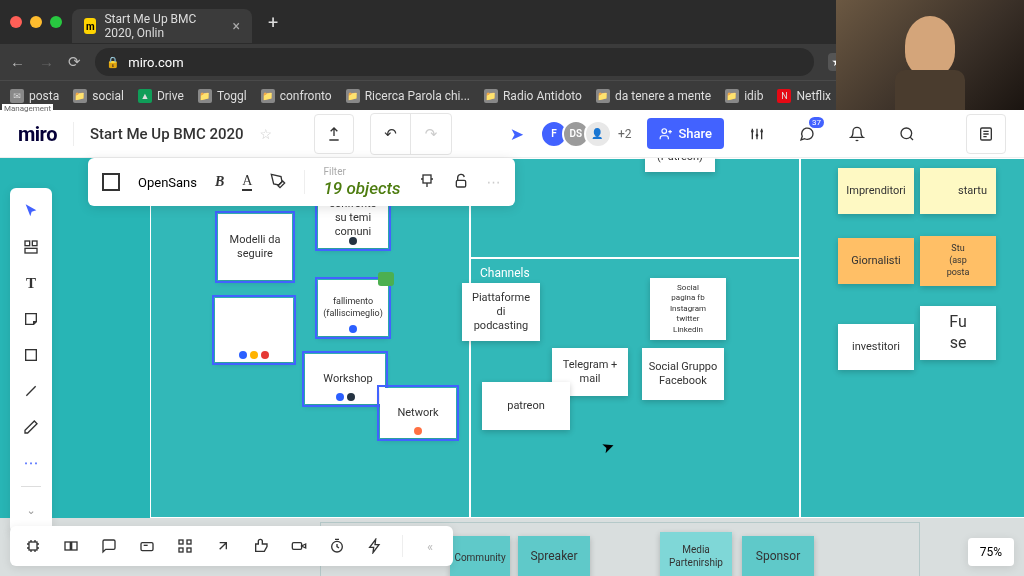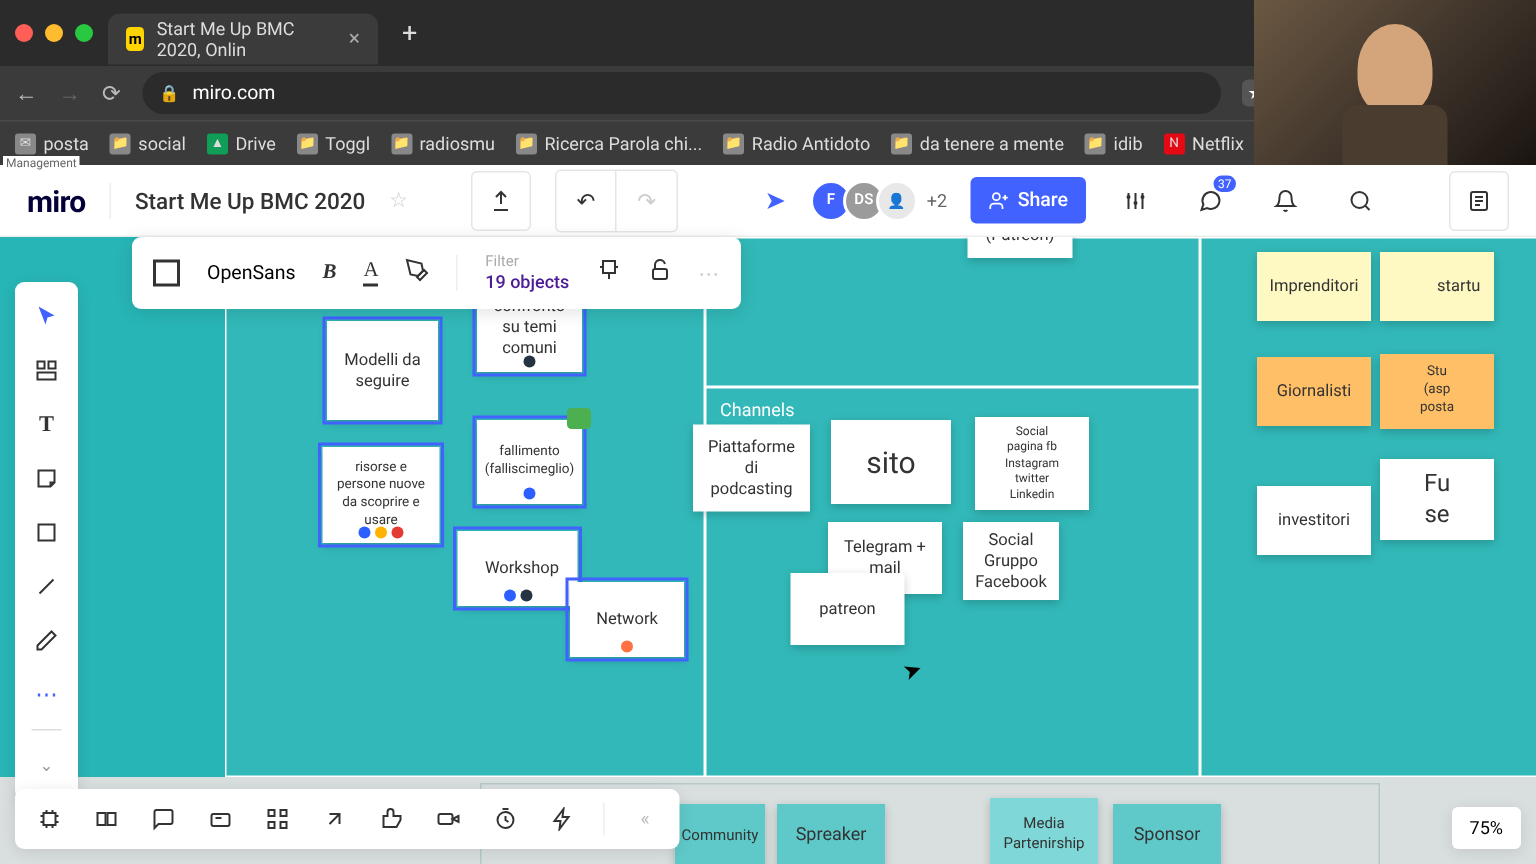--- a/index.html
+++ b/index.html
@@ -44,21 +44,21 @@
 .useravs { display:flex; align-items:center; gap:-6px; }
 .av { width:28px; height:28px; border-radius:50%; border:2px solid #fff; font-size:10px; display:flex; align-items:center; justify-content:center; color:#fff; font-weight:600; margin-left:-6px; }
 .share { background:#4262ff; color:#fff; border:none; padding:8px 12px; border-radius:4px; font-size:13px; font-weight:500; display:flex; gap:5px; align-items:center; cursor:pointer; }
 .ric { width:34px; height:34px; display:flex; align-items:center; justify-content:center; color:#333; font-size:18px; cursor:pointer; position:relative; }
 .badge { position:absolute; top:0; right:0; background:#4262ff; color:#fff; font-size:8px; border-radius:7px; padding:1px 3px; }
 
 
 .editbar { position:absolute; top:48px; left:88px; background:#fff; border-radius:6px; box-shadow:0 2px 12px rgba(0,0,0,0.12); height:48px; display:flex; align-items:center; padding:0 14px; gap:18px; font-size:13px; z-index:5; }
 .editbar .sq { width:18px; height:18px; border:2px solid #333; }
 .editbar .filt { font-size:10px; color:#aaa; line-height:1.2; }
-.editbar .filt b { font-size:12px; color:#4c1d95; font-weight:500; display:block; }
+.editbar .filt b { font-size:17px; color:#4d7c0f; font-weight:500; display:block;font-style:italic; }
 .editbar .eic { color:#333; font-size:14px; cursor:pointer; }
 
 
 .canvas { position:absolute; top:48px; left:0; right:0; bottom:0; background:#28b5b5; overflow:hidden; }
 
 
 .ltool { position:absolute; left:10px; top:78px; width:42px; background:#fff; border-radius:6px; box-shadow:0 2px 10px rgba(0,0,0,0.1); padding:6px 0; display:flex; flex-direction:column; align-items:center; gap:2px; z-index:5; }
 .ltool .li { width:34px; height:34px; display:flex; align-items:center; justify-content:center; font-size:15px; color:#333; border-radius:4px; cursor:pointer; }
 .ltool .sep { width:20px; height:1px; background:#ddd; margin:4px 0; }
 .ltool .li.sel { color:#4262ff; }
@@ -147,21 +147,21 @@
   <div class="bm">
       <div class="fic" style="background:#0f9d58">▲</div>
       <span>Drive</span>
     </div>
   <div class="bm">
       <div class="fic">📁</div>
       <span>Toggl</span>
     </div>
   <div class="bm">
       <div class="fic">📁</div>
-      <span>radiosmu</span>
+      <span>confronto</span>
     </div>
   <div class="bm">
       <div class="fic">📁</div>
       <span>Ricerca Parola chi...</span>
     </div>
   <div class="bm">
       <div class="fic">📁</div>
       <span>Radio Antidoto</span>
     </div>
   <div class="bm">
@@ -292,21 +292,20 @@
     <div class="note" style="left:645px; top:-16px; width:70px; height:30px;">(Patreon)</div>
 
     <div class="note sel" style="left:218px; top:56px; width:74px; height:66px;">Modelli da seguire</div>
     <div class="note sel" style="left:318px; top:30px; width:70px; height:60px;">
         <span>confronto su temi comuni</span>
         <div class="dots">
           <span class="dot" style="background:#253342"></span>
         </div>
       </div>
     <div class="note sel" style="left:215px; top:140px; width:78px; height:64px; font-size:9px;">
-        <span>risorse e persone nuove da scoprire e usare</span>
         <div class="dots">
           <span class="dot" style="background:#2b5fff"></span>
           <span class="dot" style="background:#ffb300"></span>
           <span class="dot" style="background:#e53935"></span>
         </div>
       </div>
     <div class="note sel" style="left:318px; top:122px; width:70px; height:56px; font-size:9px;">
         <span>fallimento (falliscimeglio)</span>
         <div class="dots">
           <span class="dot" style="background:#2b5fff"></span>
@@ -321,29 +320,28 @@
         </div>
       </div>
     <div class="note" style="left:462px; top:125px; width:78px; height:58px;">Piattaforme di podcasting</div>
 
     <div class="note sel" style="left:380px; top:230px; width:76px; height:50px;">
         <span>Network</span>
         <div class="dots">
           <span class="dot" style="background:#ff7043"></span>
         </div>
       </div>
-    <div class="note" style="left:554px; top:122px; width:80px; height:56px; font-size:20px;">sito</div>
     <div class="note" style="left:650px; top:120px; width:76px; height:62px; font-size:8px; white-space:pre-line;">Social
 pagina fb
 Instagram
 twitter
 Linkedin</div>
     <div class="note" style="left:552px; top:190px; width:76px; height:48px;">Telegram + mail</div>
-    <div class="note" style="left:642px; top:190px; width:64px; height:52px;">Social Gruppo Facebook</div>
-    <div class="note" style="left:482px; top:224px; width:76px; height:48px;margin-left:45px;">patreon</div>
+    <div class="note" style="left:642px; top:190px; width:82px; height:52px;">Social Gruppo Facebook</div>
+    <div class="note" style="left:482px; top:224px; width:88px; height:48px;">patreon</div>
 
     <div class="note yel" style="left:838px; top:10px; width:76px; height:46px;">Imprenditori</div>
     <div class="note yel" style="left:920px; top:10px; width:76px; height:46px;padding-left:35px;">startu</div>
     <div class="note org" style="left:838px; top:80px; width:76px; height:46px;">Giornalisti</div>
     <div class="note org" style="left:920px; top:78px; width:76px; height:50px; font-size:9px; white-space:pre-line;">Stu
 (asp
 posta</div>
     <div class="note" style="left:838px; top:166px; width:76px; height:46px;">investitori</div>
     <div class="note" style="left:920px; top:148px; width:76px; height:54px; font-size:16px; white-space:pre-line;">Fu
 se</div>

